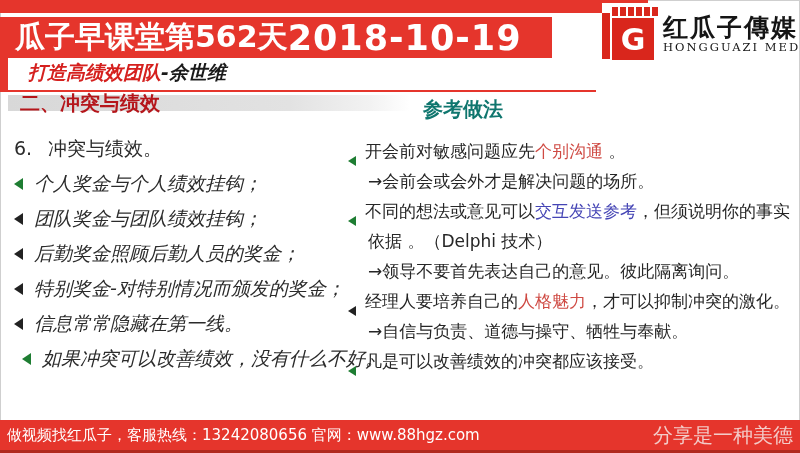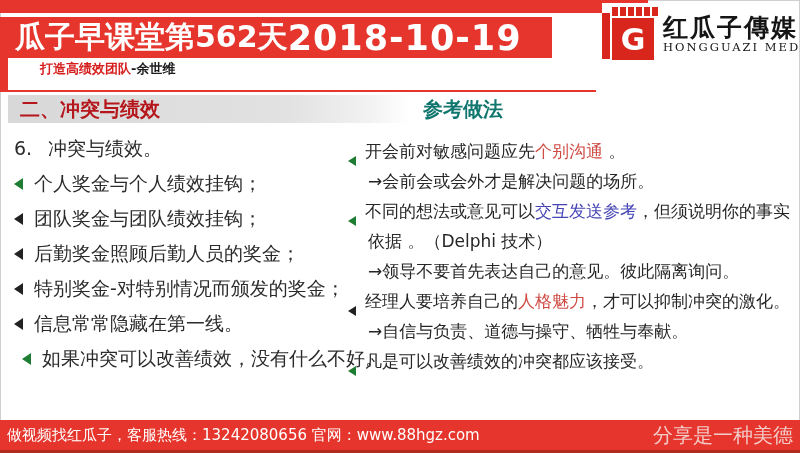--- a/index.html
+++ b/index.html
@@ -29,38 +29,38 @@
     position:absolute;left:10px;top:13px;width:42px;height:42px;background:#d9261c;
     color:#ffffff;font-size:30px;font-weight:bold;display:flex;align-items:center;justify-content:center;
   }
   .logo-text{margin-left:5px;line-height:1.05;}
   .logo-cn{font-family:"DejaVu Serif","Liberation Serif",serif;font-weight:bold;font-size:25px;color:#151515;letter-spacing:2px;white-space:nowrap;}
   .logo-en{font-family:"DejaVu Serif","Liberation Serif",serif;font-size:11.5px;color:#151515;letter-spacing:2px;white-space:nowrap;}
 
   
   .red-left{position:absolute;left:0;top:57px;width:8px;height:34px;}
   .red-rule{position:absolute;left:0;top:90px;width:596px;height:2px;}
-  .subtitle{position:absolute;left:40px;top:60px;font-size:13px;font-weight:bold;white-space:nowrap;}
+  .subtitle{position:absolute;left:28px;top:60px;font-size:19px;font-weight:bold;font-style:italic;white-space:nowrap;}
   .subtitle .course{color:#d5201e;}
   .subtitle .lecturer{color:#1a1a1a;}
 
   
   .section-bar{
-    position:absolute;left:8px;top:95px;width:402px;height:28px;
+    position:absolute;left:8px;top:95px;width:402px;height:16px;
     background:linear-gradient(to right,#d8d8d8 0%,#e2e2e2 70%,#f2f2f2 90%,#ffffff 100%);
     display:flex;align-items:center;
   }
   .section-bar-text{color:#b5161b;font-weight:bold;font-size:20px;padding-left:12px;white-space:nowrap;}
   .right-heading{position:absolute;left:423px;top:95px;height:28px;line-height:28px;font-size:20px;font-weight:bold;color:#0f766e;white-space:nowrap;}
 
   
   .left-col{position:absolute;left:14px;top:131px;width:378px;color:#2b2b2b;font-size:19px;}
   .num-row{display:flex;line-height:35px;}
   .num-row .num{width:34px;flex-shrink:0;}
-  .bullet-row{display:flex;align-items:center;line-height:35px;}
+  .bullet-row{display:flex;align-items:center;line-height:35px;font-style:italic;}
   .bullet-row.indent{margin-left:8px;}
   .tri{
     width:0;height:0;flex-shrink:0;margin-right:11px;
     border-top:6px solid transparent;border-bottom:6px solid transparent;border-right:9px solid #222222;
   }
 
   
   .right-col{position:absolute;left:348px;top:136px;width:446px;color:#262626;font-size:17px;}
   .r-item{display:flex;align-items:flex-end;line-height:30px;}
   .r-tri{

